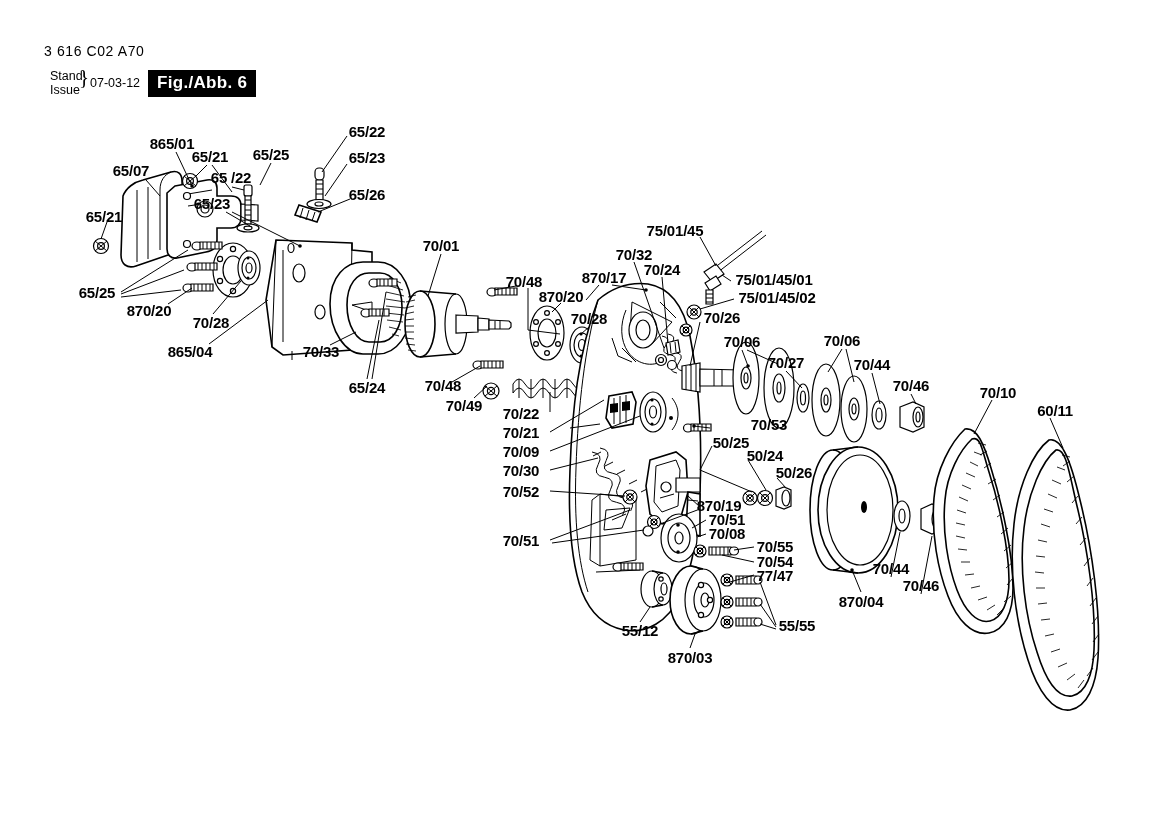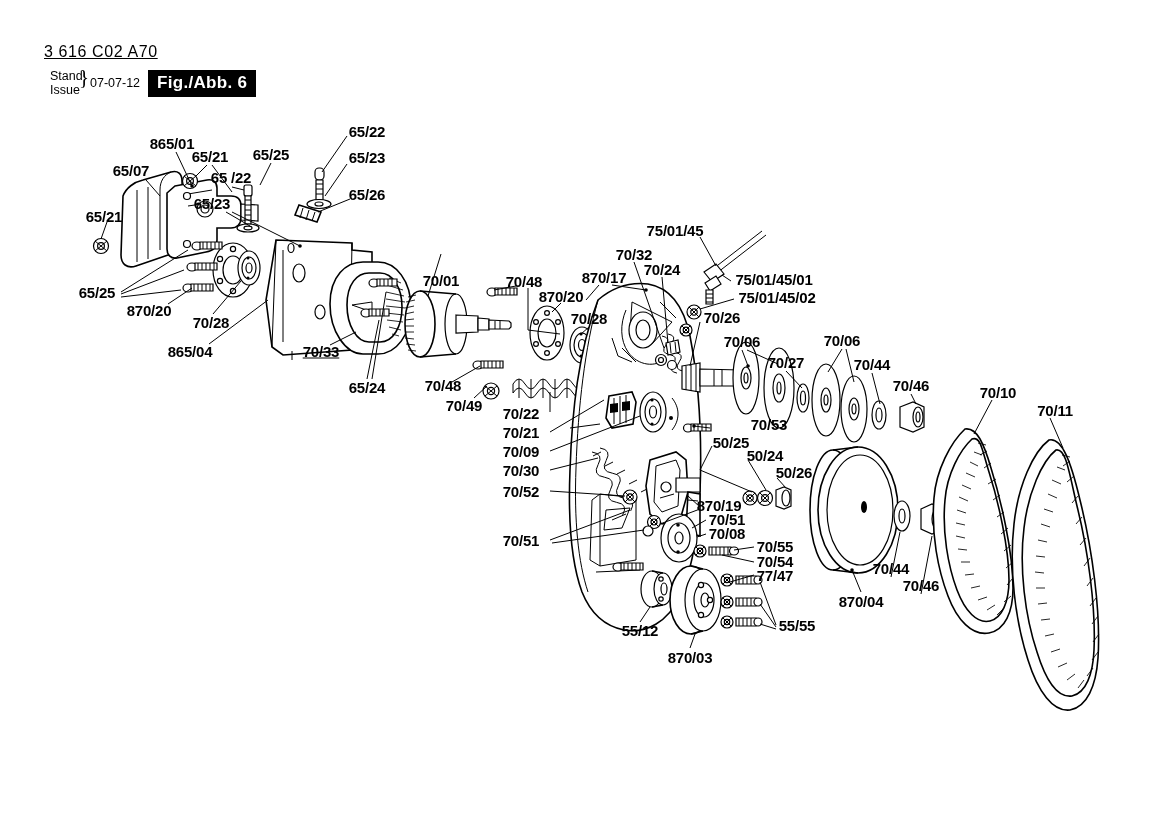--- a/index.html
+++ b/index.html
@@ -1,20 +1,20 @@
 <!DOCTYPE html>
 <html><head>
 <meta charset="utf-8">
 <style>
   html,body{margin:0;padding:0;background:#ffffff;}
   body{width:1169px;height:826px;position:relative;overflow:hidden;
        font-family:"Liberation Sans","DejaVu Sans",sans-serif;color:#000;}
   #sheet{position:absolute;left:0;top:0;width:1169px;height:826px;}
 
-  .hdr-code{position:absolute;left:44px;top:43px;font-size:16px;letter-spacing:.6px;text-decoration:underline;}
+  .hdr-code{position:absolute;left:44px;top:43px;font-size:14px;letter-spacing:.6px;}
   .hdr-stand{position:absolute;left:44px;top:70px;font-size:12.5px;line-height:13.5px;margin-left:6px;}
   .hdr-brace{position:absolute;left:79px;top:67px;font-size:21px;line-height:21px;font-family:"Liberation Serif","DejaVu Serif",serif;}
   .hdr-date{position:absolute;left:90px;top:76px;font-size:12.5px;}
   .hdr-fig{position:absolute;left:148px;top:70px;background:#000;color:#fff;
            font-size:17px;font-weight:bold;padding:3px 9px 4px 9px;letter-spacing:.3px;}
 
   .footer{position:absolute;left:44px;top:729px;font-size:12.5px;line-height:14.3px;}
 
   .lbl{position:absolute;font-size:15px;font-weight:bold;white-space:nowrap;
        letter-spacing:-.2px;transform:translate(-50%,-50%);}
@@ -32,21 +32,21 @@
 <body>
 
 <div id="sheet">
 
   <div class="hdr-code">3 616 C02 A70</div>
   <div class="hdr-stand">
     <span>Stand</span><br>
     <span>Issue</span>
   </div>
   <div class="hdr-brace">}</div>
-  <div class="hdr-date">07-07-12</div>
+  <div class="hdr-date">07-03-12</div>
   <div class="hdr-fig">Fig./Abb. 6</div>
 
   <svg class="art" viewBox="0 0 1169 826">
 
     <g>
       <path class="od" d="M123 196 C126 188 134 182 143 180 L171 172 C178 170 182 174 182 181
                           L184 237 C184 246 179 252 171 254 L136 266 C127 269 121 264 121 255 Z"></path>
       <path class="ln" d="M137 190 L137 262 M148 187 L148 259"></path>
       <path class="ln" d="M171 172 C164 175 160 181 160 190 L160 250"></path>
     </g>
@@ -556,40 +556,40 @@
       <div class="lbl" style="left: 367px; top: 157px;">65/23</div>
       <div class="lbl" style="left: 131px; top: 170px;">65/07</div>
       <div class="lbl" style="left: 231px; top: 177px;">65 /22</div>
       <div class="lbl" style="left: 367px; top: 194px;">65/26</div>
       <div class="lbl" style="left: 212px; top: 203px;">65/23</div>
       <div class="lbl" style="left: 104px; top: 216px;">65/21</div>
       <div class="lbl" style="left: 97px; top: 292px;">65/25</div>
       <div class="lbl" style="left: 149px; top: 310px;">870/20</div>
       <div class="lbl" style="left: 211px; top: 322px;">70/28</div>
       <div class="lbl" style="left: 190px; top: 351px;">865/04</div>
-      <div class="lbl" style="left: 321px; top: 351px; text-decoration: underline;">70/33</div>
+      <div class="lbl" style="left: 321px; top: 351px;">70/33</div>
       <div class="lbl" style="left: 367px; top: 387px;">65/24</div>
-      <div class="lbl" style="left: 441px; top: 245px; margin-top: 35px;">70/01</div>
+      <div class="lbl" style="left: 441px; top: 245px;">70/01</div>
       <div class="lbl" style="left: 675px; top: 230px;">75/01/45</div>
       <div class="lbl" style="left: 634px; top: 254px;">70/32</div>
       <div class="lbl" style="left: 662px; top: 269px;">70/24</div>
       <div class="lbl" style="left: 774px; top: 279px; text-align: center;">75/01/45/01</div>
       <div class="lbl" style="left: 524px; top: 281px;">70/48</div>
       <div class="lbl" style="left: 604px; top: 277px;">870/17</div>
       <div class="lbl" style="left: 561px; top: 296px;">870/20</div>
       <div class="lbl" style="left: 777px; top: 297px;">75/01/45/02</div>
       <div class="lbl" style="left: 722px; top: 317px;">70/26</div>
       <div class="lbl" style="left: 589px; top: 318px;">70/28</div>
       <div class="lbl" style="left: 742px; top: 341px;">70/06</div>
       <div class="lbl" style="left: 842px; top: 340px;">70/06</div>
       <div class="lbl" style="left: 786px; top: 362px;">70/27</div>
       <div class="lbl" style="left: 872px; top: 364px;">70/44</div>
       <div class="lbl" style="left: 911px; top: 385px;">70/46</div>
       <div class="lbl" style="left: 998px; top: 392px;">70/10</div>
-      <div class="lbl" style="left: 1055px; top: 410px;">70/11</div>
+      <div class="lbl" style="left: 1055px; top: 410px;">60/11</div>
       <div class="lbl" style="left: 443px; top: 385px;">70/48</div>
       <div class="lbl" style="left: 464px; top: 405px;">70/49</div>
       <div class="lbl" style="left: 521px; top: 413px;">70/22</div>
       <div class="lbl" style="left: 521px; top: 432px;">70/21</div>
       <div class="lbl" style="left: 769px; top: 424px;">70/53</div>
       <div class="lbl" style="left: 521px; top: 451px;">70/09</div>
       <div class="lbl" style="left: 731px; top: 442px;">50/25</div>
       <div class="lbl" style="left: 765px; top: 455px;">50/24</div>
       <div class="lbl" style="left: 521px; top: 470px;">70/30</div>
       <div class="lbl" style="left: 794px; top: 472px;">50/26</div>

